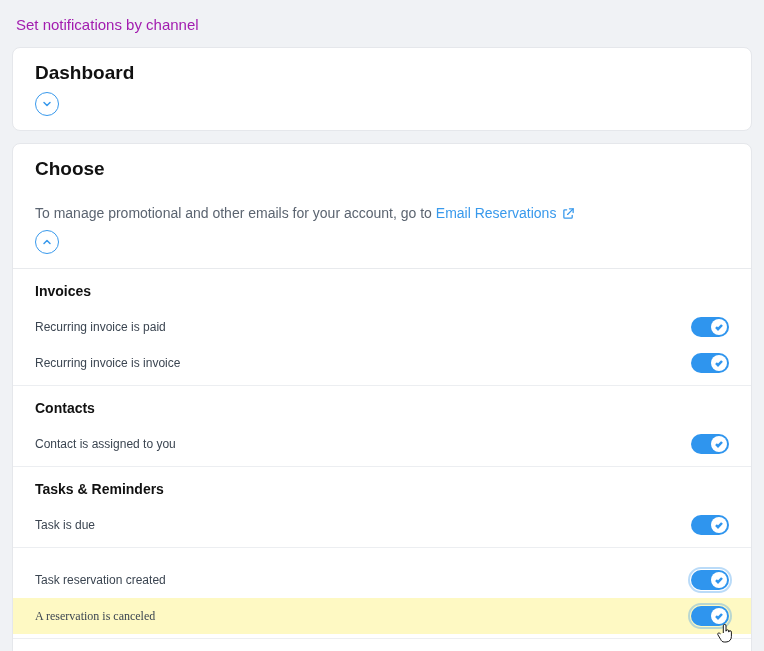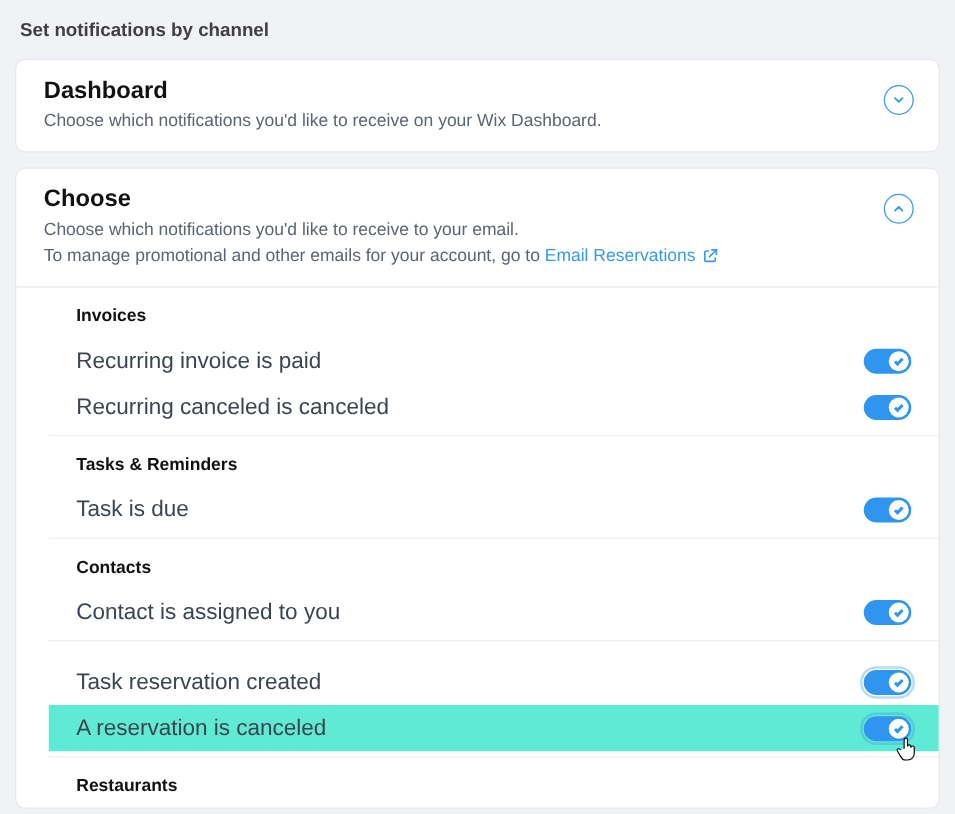--- a/index.html
+++ b/index.html
@@ -8,36 +8,37 @@
     background: #f0f2f5;
     color: #333;
     font-size: 14px;
   }
   .page {
     padding: 12px;
     width: 764px;
   }
   .page-title {
     font-size: 15px;
-    font-weight: 700;
-    color: #404040;
+    font-weight: 400;
+    color: #a21caf;
     margin: 4px 0 14px 4px;
   }
   .card {
     background: #fff;
     border: 1px solid #e5e7eb;
     border-radius: 8px;
     margin-bottom: 12px;
     overflow: hidden;
   }
   .card-header {
     display: flex;
     align-items: flex-start;
     justify-content: space-between;
     padding: 14px 20px 14px 22px;
+    flex-direction: column;
   }
   .card-header .titles { flex: 1; }
   .card-title {
     font-size: 19px;
     font-weight: 700;
     color: #111;
     margin-bottom: 2px;
   }
   .card-desc {
     font-size: 14px;
@@ -62,43 +63,43 @@
     margin-top: 6px;
     background: #fff;
   }
   .chevron-btn svg { stroke: #3899ec; }
   .settings-body {
     border-top: 1px solid #e8eaed;
   }
   .section {
     padding: 14px 22px 4px 22px;
     border-bottom: 1px solid #eceef1;
-    margin-left: 26px;
   }
   .section:last-child { border-bottom: none; }
   .section-title {
     font-size: 14px;
     font-weight: 700;
     color: #111;
     margin-bottom: 10px;
   }
   .row {
     display: flex;
     align-items: center;
     justify-content: space-between;
     padding: 8px 0;
     margin: 0 -22px;
     padding-left: 22px;
     padding-right: 22px;
   }
   .row.hover {
-    background: #5eead4;
+    background: #fef9c3;
+    font-family: Liberation Serif, serif;
   }
   .row-label {
-    font-size: 18px;
+    font-size: 12px;
     color: #3b4551;
   }
   
   .toggle {
     position: relative;
     width: 38px;
     height: 20px;
     border-radius: 20px;
     background: #2f95ee;
     cursor: pointer;
@@ -140,36 +141,35 @@
 </head>
 <body>
 
 <div class="page">
   <div class="page-title">Set notifications by channel</div>
 
   <div class="card">
     <div class="card-header">
       <div class="titles">
         <div class="card-title">Dashboard</div>
-        <div class="card-desc">Choose which notifications you'd like to receive on your Wix Dashboard.</div>
       </div>
       <div class="chevron-btn">
         <svg width="10" height="10" viewBox="0 0 10 10" fill="none">
           <path d="M2 3.5 L5 6.5 L8 3.5" stroke-width="1.5" stroke-linecap="round" stroke-linejoin="round"></path>
         </svg>
       </div>
     </div>
   </div>
 
   <div class="card">
     <div class="card-header">
       <div class="titles">
         <div class="card-title">Choose</div>
         <div class="card-desc">
-          <span>Choose which notifications you'd like to receive to your email.</span><br>
+          <br>
           <span>To manage promotional and other emails for your account, go to </span><span class="link"><span>Email Reservations</span>
             <svg width="13" height="13" viewBox="0 0 14 14">
               <path d="M5 3 H3 a1 1 0 0 0 -1 1 V11 a1 1 0 0 0 1 1 H10 a1 1 0 0 0 1 -1 V9" fill="none" stroke="#3899ec" stroke-width="1.4" stroke-linecap="round"></path>
               <path d="M8 2 H12 V6" fill="none" stroke="#3899ec" stroke-width="1.4" stroke-linecap="round"></path>
               <path d="M12 2 L6 8" fill="none" stroke="#3899ec" stroke-width="1.4" stroke-linecap="round"></path>
             </svg>
           </span>
         </div>
       </div>
       <div class="chevron-btn">
@@ -187,49 +187,49 @@
           <span class="row-label">Recurring invoice is paid</span>
           <div class="toggle">
             <div class="thumb">
                 <svg viewBox="0 0 10 10">
                   <path d="M2 5.2 L4 7.2 L8 3"></path>
                 </svg>
               </div>
           </div>
         </div>
         <div class="row">
-          <span class="row-label">Recurring canceled is canceled</span>
+          <span class="row-label">Recurring invoice is invoice</span>
+          <div class="toggle">
+            <div class="thumb">
+                <svg viewBox="0 0 10 10">
+                  <path d="M2 5.2 L4 7.2 L8 3"></path>
+                </svg>
+              </div>
+          </div>
+        </div>
+      </div>
+
+      <div class="section">
+        <div class="section-title">Contacts</div>
+        <div class="row">
+          <span class="row-label">Contact is assigned to you</span>
           <div class="toggle">
             <div class="thumb">
                 <svg viewBox="0 0 10 10">
                   <path d="M2 5.2 L4 7.2 L8 3"></path>
                 </svg>
               </div>
           </div>
         </div>
       </div>
 
       <div class="section">
         <div class="section-title">Tasks &amp; Reminders</div>
         <div class="row">
           <span class="row-label">Task is due</span>
-          <div class="toggle">
-            <div class="thumb">
-                <svg viewBox="0 0 10 10">
-                  <path d="M2 5.2 L4 7.2 L8 3"></path>
-                </svg>
-              </div>
-          </div>
-        </div>
-      </div>
-
-      <div class="section">
-        <div class="section-title">Contacts</div>
-        <div class="row">
-          <span class="row-label">Contact is assigned to you</span>
           <div class="toggle">
             <div class="thumb">
                 <svg viewBox="0 0 10 10">
                   <path d="M2 5.2 L4 7.2 L8 3"></path>
                 </svg>
               </div>
           </div>
         </div>
       </div>
 

